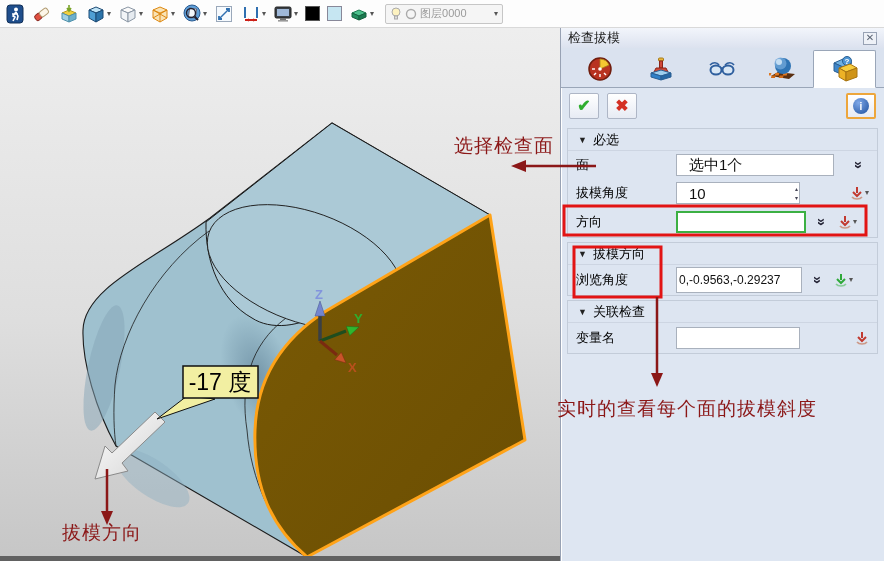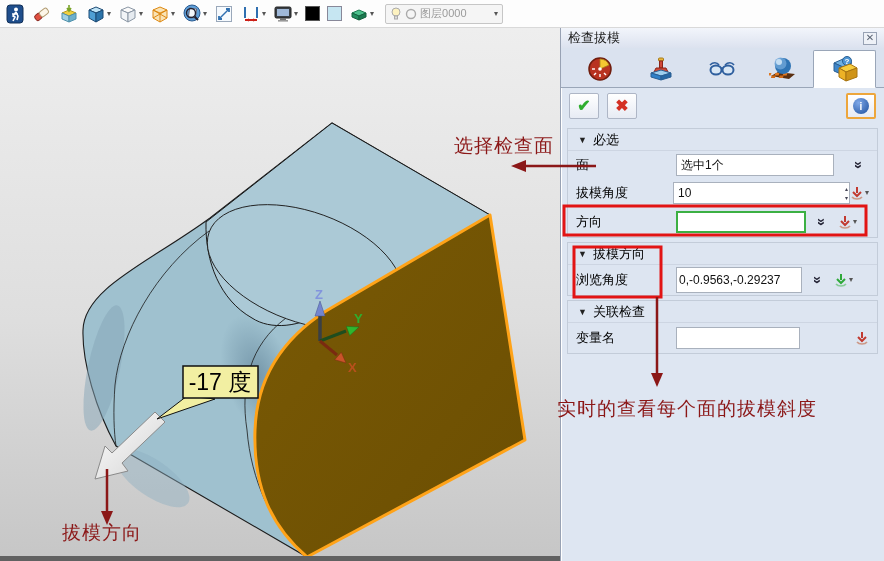--- a/index.html
+++ b/index.html
@@ -45,21 +45,21 @@
   .infoball{width:16px;height:16px;border-radius:50%;color:#fff;font-weight:bold;font-size:10px;
             display:flex;align-items:center;justify-content:center;
             background:radial-gradient(circle at 35% 30%,#7fa8e8,#1c4f9e);}
   .section{margin:4px 6px 2px;border:1px solid #c3ccd9;background:#dde5f1;}
   .sec-header{height:22px;display:flex;align-items:center;gap:6px;padding:0 10px;font-size:13px;color:#000;
               border-bottom:1px solid #cdd5e2;}
   .sec-tri{font-size:9px;color:#222;}
   .drow{height:28px;display:flex;align-items:center;padding:0 8px;font-size:13px;}
   .drow.tall{height:30px;}
   .dlabel{width:100px;color:#000;}
-  .dinput{height:22px;border:1px solid #a9b1bd;background:#fff;font-size:12px;padding:1px 4px;color:#111;}
+  .dinput{height:22px;border:1px solid #a9b1bd;background:#fff;font-size:15px;padding:1px 12px;color:#111;}
   .green-border{border:2px solid #3cb043;}
   .spinwrap{position:relative;display:inline-block;}
   .spin{position:absolute;right:2px;top:2px;display:flex;flex-direction:column;line-height:1;}
   .spin span{font-size:6px;color:#445;height:9px;display:flex;align-items:center;}
   .chev{width:20px;height:20px;display:flex;align-items:center;justify-content:center;margin-left:6px;}
   .chev span{display:inline-block;transform:rotate(90deg);font-size:14px;font-weight:bold;color:#223;}
   .dlico{margin-left:6px;display:flex;align-items:center;}
   .pushR{margin-left:auto;}
 
   
@@ -316,21 +316,21 @@
       <div class="drow">
         <span class="dlabel">面</span>
         <input class="dinput" style="width: 158px;" readonly="" value="选中1个">
         <span class="chev pushR">
             <span>»</span>
           </span>
       </div>
       <div class="drow">
         <span class="dlabel">拔模角度</span>
         <span class="spinwrap">
-          <input class="dinput" style="width: 177px;" value="10">
+          <input class="dinput" style="width: 124px;" value="10">
           <span class="spin">
             <span>▴</span>
             <span>▾</span>
           </span>
         </span>
         <span class="dlico pushR">
           <svg width="14" height="15" viewBox="0 0 14 15">
               <path d="M7 1 v6" stroke="#c23a30" stroke-width="2"></path>
               <path d="M3 6 L7 10 L11 6" fill="none" stroke="#c23a30" stroke-width="2"></path>
               <path d="M2 11 c2 2.6 8 2.6 10 0" fill="none" stroke="#c98" stroke-width="1.6"></path>

